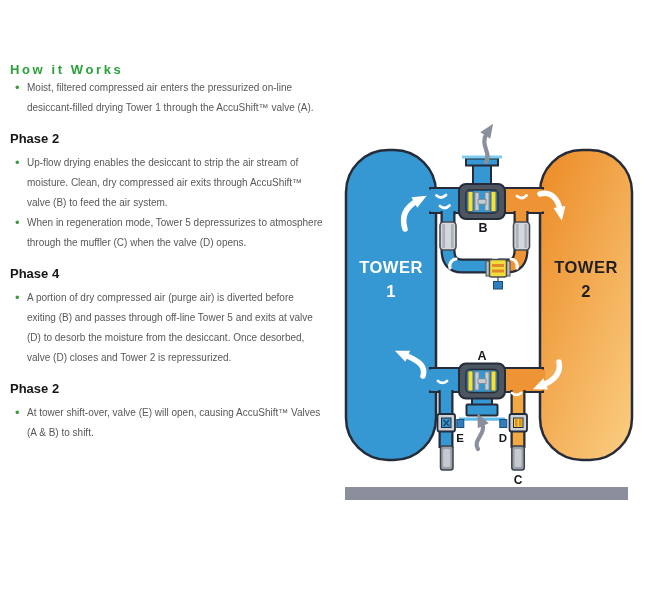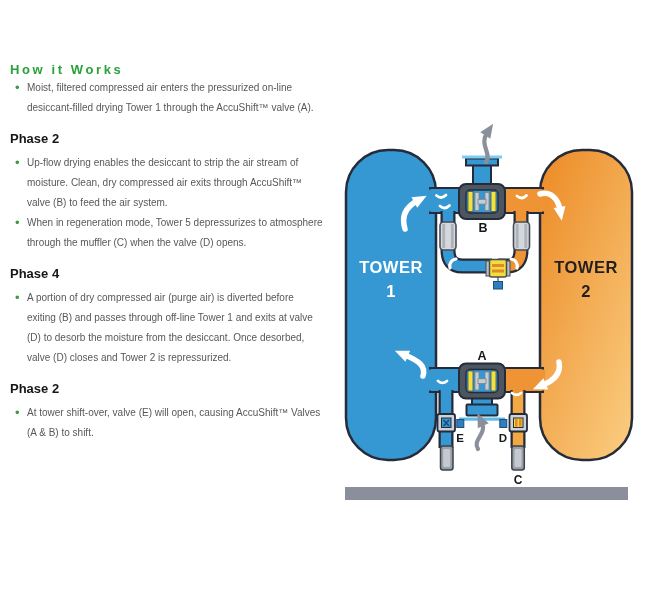--- a/index.html
+++ b/index.html
@@ -53,21 +53,21 @@
       <div class="bullet-row">
         <span class="bullet-dot">•</span>
         <p>When in regeneration mode, Tower 5 depressurizes to atmosphere through the muffler (C) when the valve (D) opens.</p>
       </div>
     </section>
 
     <section class="phase">
       <h3>Phase 4</h3>
       <div class="bullet-row">
         <span class="bullet-dot">•</span>
-        <p>A portion of dry compressed air (purge air) is diverted before exiting (B) and passes through off-line Tower 1 and exits at valve (D) to desorb the moisture from the desiccant. Once desorbed, valve (D) closes and Tower 2 is repressurized.</p>
+        <p>A portion of dry compressed air (purge air) is diverted before exiting (B) and passes through off-line Tower 5 and exits at valve (D) to desorb the moisture from the desiccant. Once desorbed, valve (D) closes and Tower 2 is repressurized.</p>
       </div>
     </section>
 
     <section class="phase">
       <h3>Phase 2</h3>
       <div class="bullet-row">
         <span class="bullet-dot">•</span>
         <p>At tower shift-over, valve (E) will open, causing AccuShift™ Valves (A &amp; B) to shift.</p>
       </div>
     </section>

